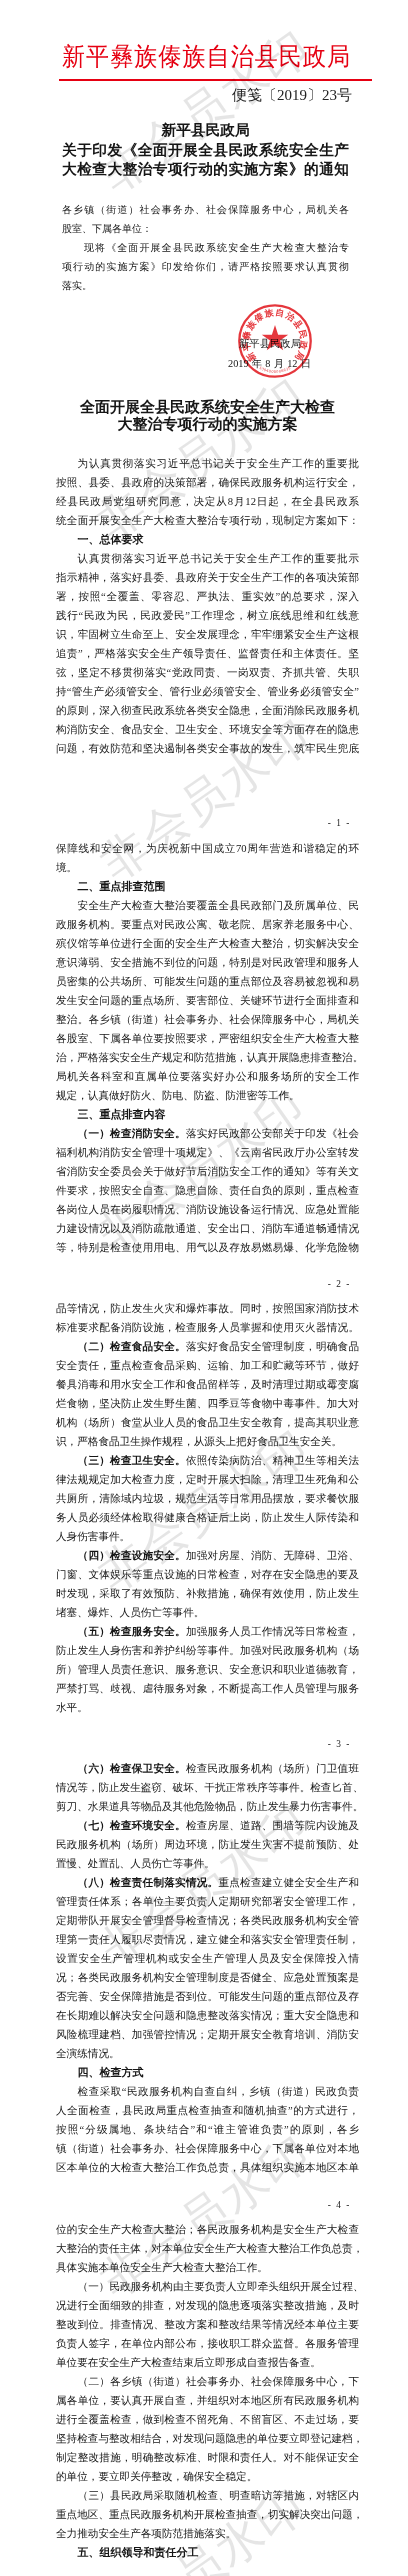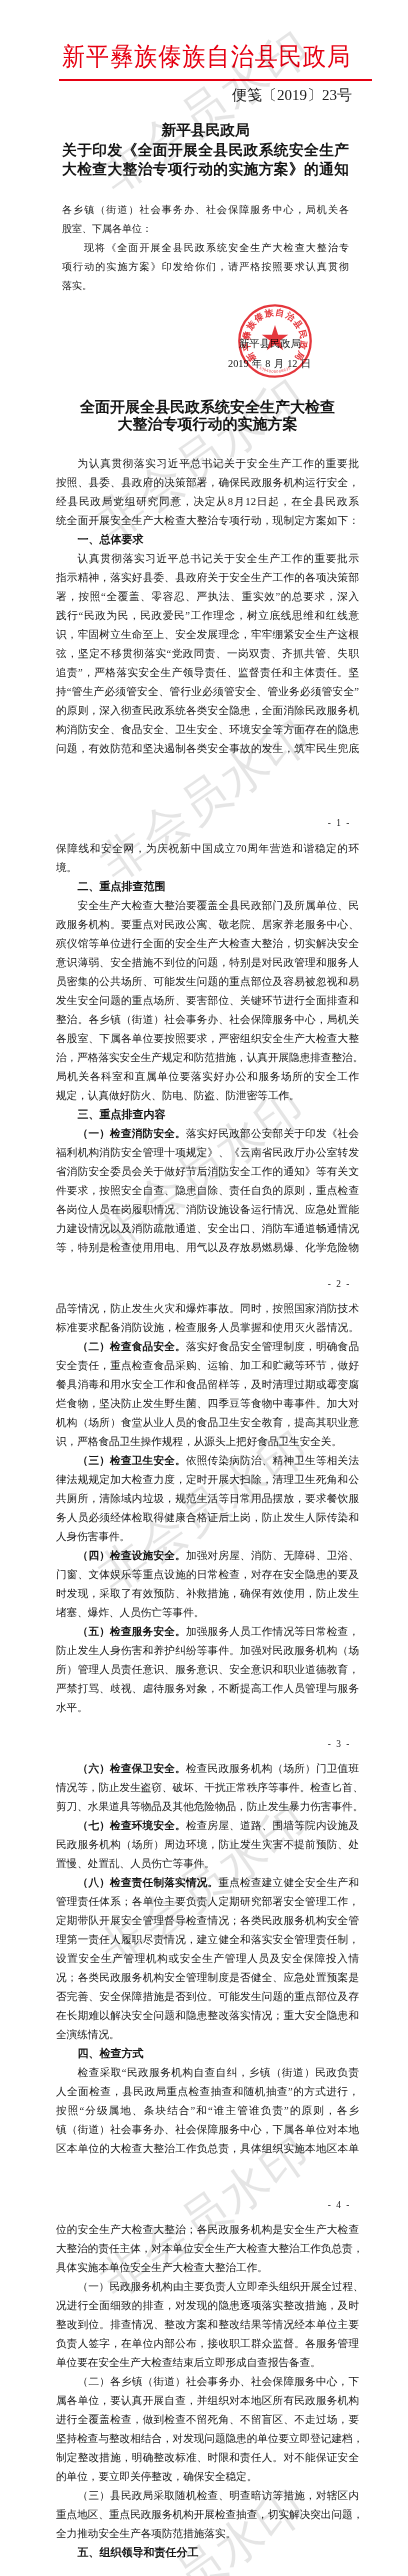--- a/index.html
+++ b/index.html
@@ -139,22 +139,22 @@
   <div class="ln i">为认真贯彻落实习近平总书记关于安全生产工作的重要批</div>
   <div class="ln">按照、县委、县政府的决策部署，确保民政服务机构运行安全，</div>
   <div class="ln">经县民政局党组研究同意，决定从8月12日起，在全县民政系</div>
   <div class="ln">统全面开展安全生产大检查大整治专项行动，现制定方案如下：</div>
   <div class="ln h">一、总体要求</div>
   <div class="ln i">认真贯彻落实习近平总书记关于安全生产工作的重要批示</div>
   <div class="ln">指示精神，落实好县委、县政府关于安全生产工作的各项决策部</div>
   <div class="ln">署，按照“全覆盖、零容忍、严执法、重实效”的总要求，深入</div>
   <div class="ln">践行“民政为民，民政爱民”工作理念，树立底线思维和红线意</div>
   <div class="ln">识，牢固树立生命至上、安全发展理念，牢牢绷紧安全生产这根</div>
+  <div class="ln">追责”，严格落实安全生产领导责任、监督责任和主体责任。坚</div>
   <div class="ln">弦，坚定不移贯彻落实“党政同责、一岗双责、齐抓共管、失职</div>
-  <div class="ln">追责”，严格落实安全生产领导责任、监督责任和主体责任。坚</div>
   <div class="ln">持“管生产必须管安全、管行业必须管安全、管业务必须管安全”</div>
   <div class="ln">的原则，深入彻查民政系统各类安全隐患，全面消除民政服务机</div>
   <div class="ln">构消防安全、食品安全、卫生安全、环境安全等方面存在的隐患</div>
   <div class="ln">问题，有效防范和坚决遏制各类安全事故的发生，筑牢民生兜底</div>
 </div>
 <div class="abs pn pn1">- 1 -</div>
 
 <div class="page p2">
   <div class="ln">保障线和安全网，为庆祝新中国成立70周年营造和谐稳定的环</div>
   <div class="ln e">境。</div>
@@ -215,20 +215,21 @@
   <div class="ln">民政服务机构（场所）周边环境，防止发生灾害不提前预防、处</div>
   <div class="ln e">置慢、处置乱、人员伤亡等事件。</div>
   <div class="ln i"><b>（八）检查责任制落实情况。</b><span>重点检查建立健全安全生产和</span></div>
   <div class="ln">管理责任体系；各单位主要负责人定期研究部署安全管理工作，</div>
   <div class="ln">定期带队开展安全管理督导检查情况；各类民政服务机构安全管</div>
   <div class="ln">理第一责任人履职尽责情况，建立健全和落实安全管理责任制，</div>
   <div class="ln">设置安全生产管理机构或安全生产管理人员及安全保障投入情</div>
   <div class="ln">况；各类民政服务机构安全管理制度是否健全、应急处置预案是</div>
   <div class="ln">否完善、安全保障措施是否到位。可能发生问题的重点部位及存</div>
   <div class="ln">在长期难以解决安全问题和隐患整改落实情况；重大安全隐患和</div>
+  <div class="ln">风险梳理建档、加强管控情况；定期开展安全教育培训、消防安</div>
   <div class="ln e">全演练情况。</div>
   <div class="ln h">四、检查方式</div>
   <div class="ln i">检查采取“民政服务机构自查自纠，乡镇（街道）民政负责</div>
   <div class="ln">人全面检查，县民政局重点检查抽查和随机抽查”的方式进行，</div>
   <div class="ln">按照“分级属地、条块结合”和“谁主管谁负责”的原则，各乡</div>
   <div class="ln">镇（街道）社会事务办、社会保障服务中心，下属各单位对本地</div>
   <div class="ln">区本单位的大检查大整治工作负总责，具体组织实施本地区本单</div>
 </div>
 <div class="abs pn pn4">- 4 -</div>
 

